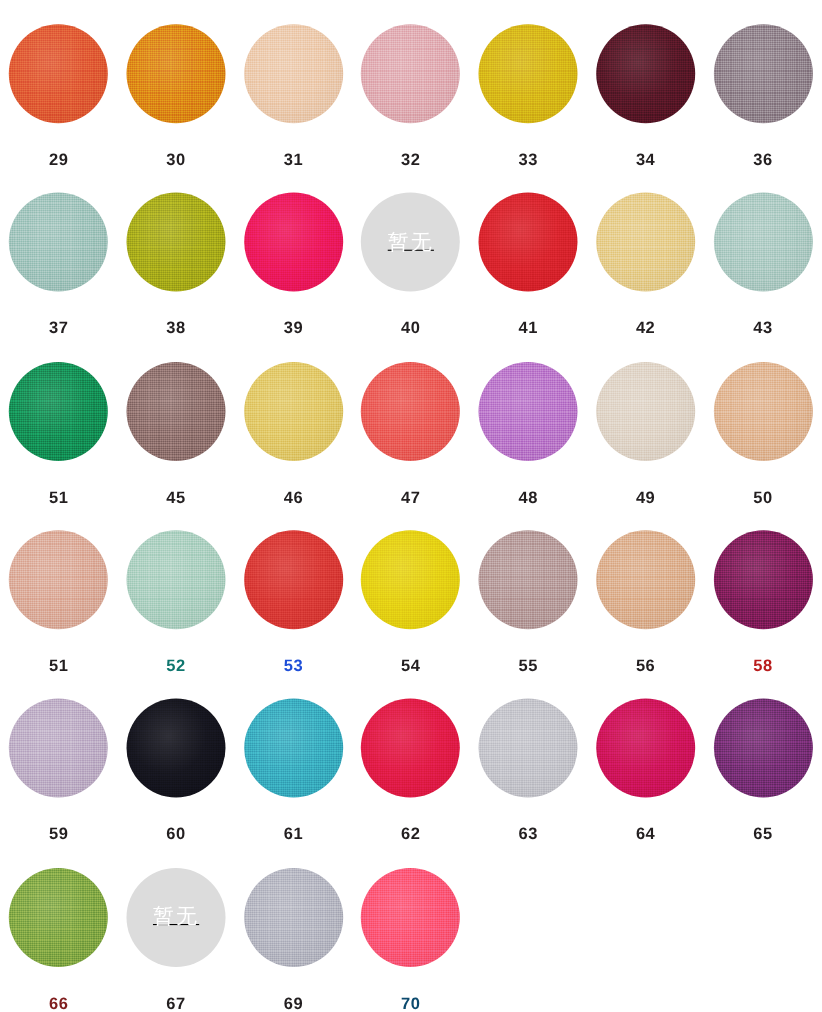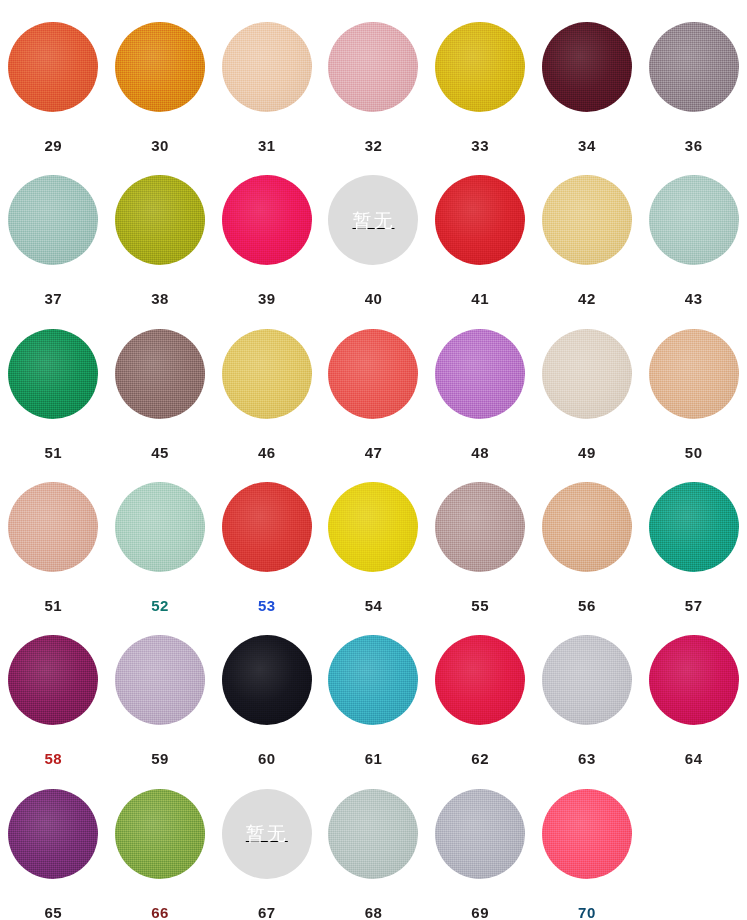--- a/index.html
+++ b/index.html
@@ -205,24 +205,20 @@
     </div>
     <div class="swatch-cell">
       <div class="swatch-disc" title="dusty-taupe" style="background: rgb(182, 154, 153);"></div>
       <div class="swatch-label" style="color: rgb(35, 31, 32);">55</div>
     </div>
     <div class="swatch-cell">
       <div class="swatch-disc" title="apricot-tan" style="background: rgb(220, 174, 140);"></div>
       <div class="swatch-label" style="color: rgb(35, 31, 32);">56</div>
     </div>
     <div class="swatch-cell">
-      <div class="swatch-disc" title="teal-green" style="background: rgb(15, 154, 125);"></div>
-      <div class="swatch-label" style="color: rgb(35, 31, 32);">57</div>
-    </div>
-    <div class="swatch-cell">
       <div class="swatch-disc" title="plum-purple" style="background: rgb(125, 23, 85);"></div>
       <div class="swatch-label" style="color: #b91c1c;">58</div>
     </div>
     <div class="swatch-cell">
       <div class="swatch-disc" title="lilac-grey" style="background: rgb(188, 171, 196);"></div>
       <div class="swatch-label" style="color: rgb(35, 31, 32);">59</div>
     </div>
     <div class="swatch-cell">
       <div class="swatch-disc" title="near-black" style="background: rgb(13, 13, 22);"></div>
       <div class="swatch-label" style="color: rgb(35, 31, 32);">60</div>
@@ -251,24 +247,20 @@
       <div class="swatch-disc" title="moss-green" style="background: rgb(125, 165, 63);"></div>
       <div class="swatch-label" style="color: #7f1d1d;">66</div>
     </div>
     <div class="swatch-cell">
       <div class="swatch-disc is-empty" title="unavailable-placeholder" style="background: rgb(220, 220, 220);">
         <span class="empty-label" style="color: rgb(255, 255, 255);">暂无</span>
       </div>
       <div class="swatch-label" style="color: rgb(35, 31, 32);">67</div>
     </div>
     <div class="swatch-cell">
-      <div class="swatch-disc" title="pale-blue-grey" style="background: rgb(182, 196, 193);"></div>
-      <div class="swatch-label" style="color: rgb(35, 31, 32);">68</div>
-    </div>
-    <div class="swatch-cell">
       <div class="swatch-disc" title="cool-grey" style="background: rgb(178, 179, 191);"></div>
       <div class="swatch-label" style="color: rgb(35, 31, 32);">69</div>
     </div>
     <div class="swatch-cell">
       <div class="swatch-disc" title="hot-pink" style="background: rgb(252, 80, 112);"></div>
       <div class="swatch-label" style="color: #0c4a6e;">70</div>
     </div>
   </main>
 
 </body></html>

